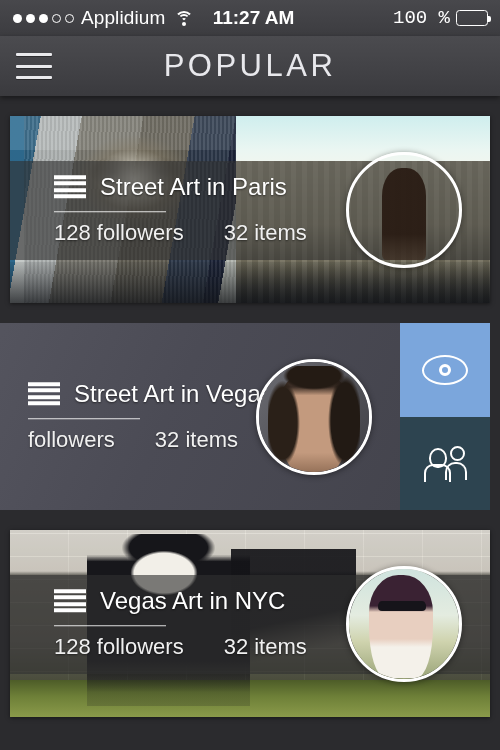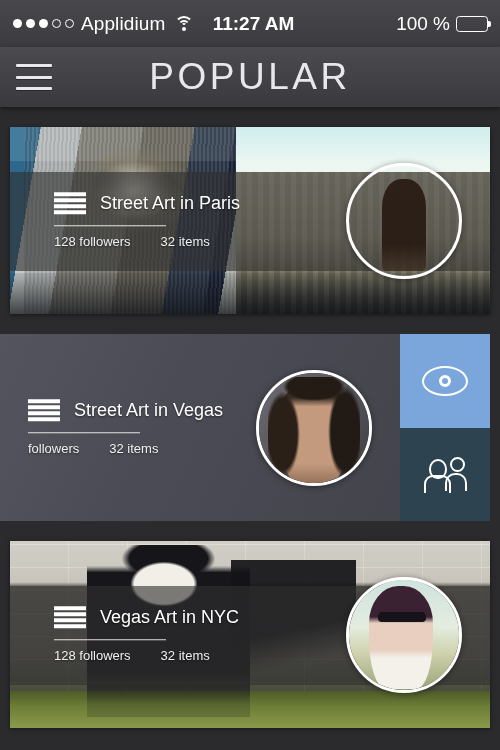--- a/index.html
+++ b/index.html
@@ -6,42 +6,42 @@
   html, body {
     width:500px; height:750px;
     background:#2b2b2e;
     font-family:"Liberation Sans", sans-serif;
     overflow:hidden;
   }
   .phone { position:relative; width:500px; height:750px; background:#2b2b2e; }
 
   
   .statusbar{
-    position:relative; height:47px; width:100%;
+    position:relative; height:36px; width:100%;
     background:linear-gradient(to bottom,#48484c 0%,#3c3c40 100%);
     display:flex; align-items:center; color:#ffffff;
   }
   .sb-left{ display:flex; align-items:center; gap:7px; padding-left:13px; }
   .dots{ display:flex; align-items:center; gap:4px; }
   .dot{ width:9px; height:9px; border-radius:50%; background:#ffffff; }
   .dot.off{ background:transparent; border:1.4px solid #ffffff; width:9px; height:9px; }
   .carrier{ font-size:19px; letter-spacing:.1px; }
   .wifi{ width:19px; height:15px; position:relative; margin-left:2px; }
   .wifi i{ position:absolute; left:50%; transform:translateX(-50%);
            border:2px solid #fff; border-bottom-color:transparent;
            border-left-color:transparent; border-right-color:transparent;
            border-radius:50%; }
   .wifi i:nth-child(1){ width:19px; height:19px; top:0; }
   .wifi i:nth-child(2){ width:12px; height:12px; top:3.5px; }
   .wifi i:nth-child(3){ width:5px;  height:5px;  top:7px; }
   .wifi b{ position:absolute; left:50%; transform:translateX(-50%); bottom:0;
            width:4px; height:4px; border-radius:50%; background:#fff; }
   .sb-time{ position:absolute; left:7px; right:0; text-align:center;
             font-size:19px; font-weight:bold; pointer-events:none; }
-  .sb-right{ margin-left:auto; display:flex; align-items:center; gap:6px; padding-right:12px; }
+  .sb-right{ margin-left:auto; display:flex; align-items:center; gap:6px; padding-right:12px;font-family:Liberation Mono, monospace; }
   .batt-pct{ font-size:19px; }
   .batt{ position:relative; width:32px; height:16px; border:1.5px solid #ffffff;
          border-radius:3.5px; padding:1.5px; }
   .batt-fill{ width:100%; height:100%; background:#ffffff; border-radius:1.5px; }
   .batt-nub{ position:absolute; right:-4px; top:4.5px; width:3px; height:6px;
              background:#ffffff; border-radius:0 2px 2px 0; }
 
   
   .navbar{
     position:relative; height:60px; width:100%;
@@ -49,21 +49,21 @@
     display:flex; align-items:center;
     box-shadow:0 2px 5px rgba(0,0,0,.45);
     z-index:5;
   }
   .hamburger{ width:36px; height:26px; margin-left:16px;
               display:flex; flex-direction:column; justify-content:space-between; cursor:pointer; }
   .hamburger span{ display:block; height:3px; width:100%; background:#e9e9ec; border-radius:1px;
                    box-shadow:0 1px 0 rgba(0,0,0,.35); }
   .nav-title{
     position:absolute; left:0; right:0; text-align:center;
-    font-size:37px; letter-spacing:3.5px; color:#e8e8ec; font-weight:300;
+    font-size:31px; letter-spacing:3.5px; color:#e8e8ec; font-weight:300;
     pointer-events:none;
   }
 
   
   .content{ position:relative; width:100%; height:654px; background:#2b2b2e;
             padding:0; overflow:hidden; }
 
   .card{ position:relative; margin:20px 10px 0 10px; height:187px;
          overflow:hidden; box-shadow:0 1px 4px rgba(0,0,0,.5); }
 
@@ -159,24 +159,24 @@
     overflow:hidden;
   }
 
   
   .info{ position:absolute; left:44px; top:50%; transform:translateY(-50%);
          width:300px; color:#ffffff; }
   .info-top{ display:flex; align-items:center; gap:14px; }
   .listicon{ width:32px; height:23px; display:flex; flex-direction:column;
              justify-content:space-between; flex:none; }
   .listicon span{ display:block; height:4px; width:100%; background:#ffffff; }
-  .card-title{ font-size:18px; font-weight:400; color:#ffffff;
+  .card-title{ font-size:24px; font-weight:400; color:#ffffff;
                text-shadow:0 1px 2px rgba(0,0,0,.55); white-space:nowrap; }
   .rule{ width:112px; height:1.5px; background:rgba(255,255,255,.85); margin:10px 0 8px 0; }
-  .stats{ display:flex; gap:30px; font-size:13px; color:#f0f0f0;
+  .stats{ display:flex; gap:40px; font-size:22px; color:#f0f0f0;
           text-shadow:0 1px 2px rgba(0,0,0,.5); white-space:nowrap; }
 
   
   .avatar{ position:absolute; right:28px; top:50%; transform:translateY(-50%);
            width:116px; height:116px; border-radius:50%; border:3px solid #ffffff;
            overflow:hidden; box-shadow:0 1px 6px rgba(0,0,0,.45); }
   .av-inner{ width:100%; height:100%; }
   .av-sunset{
     background:
       radial-gradient(circle 28% at 62% 40%, #fff7e0 0 18%, rgba(255,235,180,.65) 38%, rgba(255,200,120,0) 62%),

